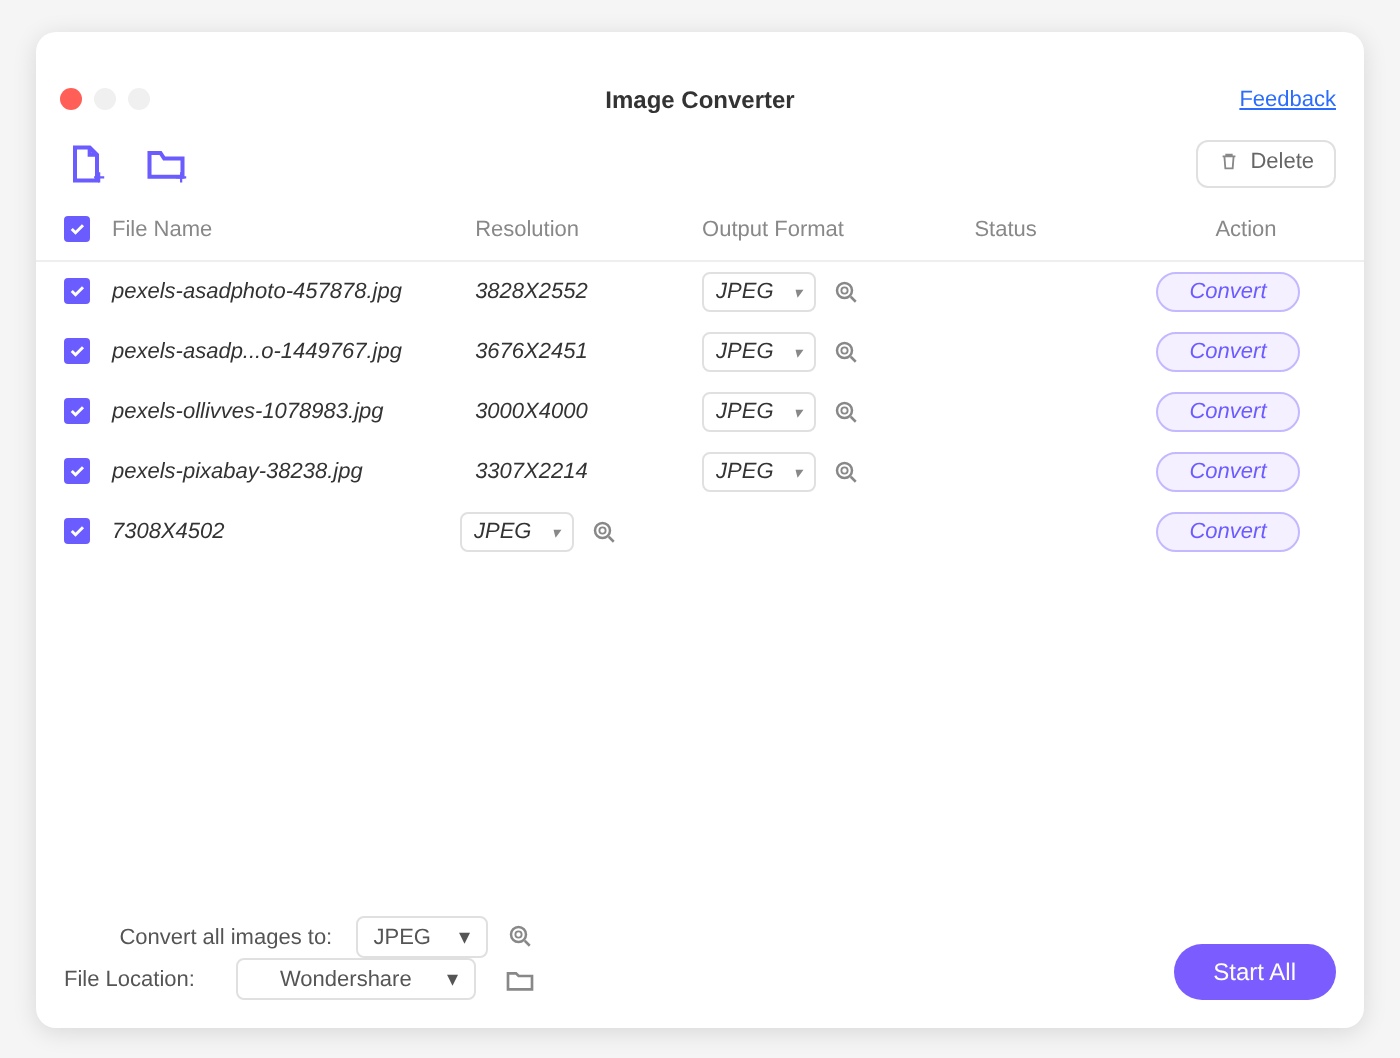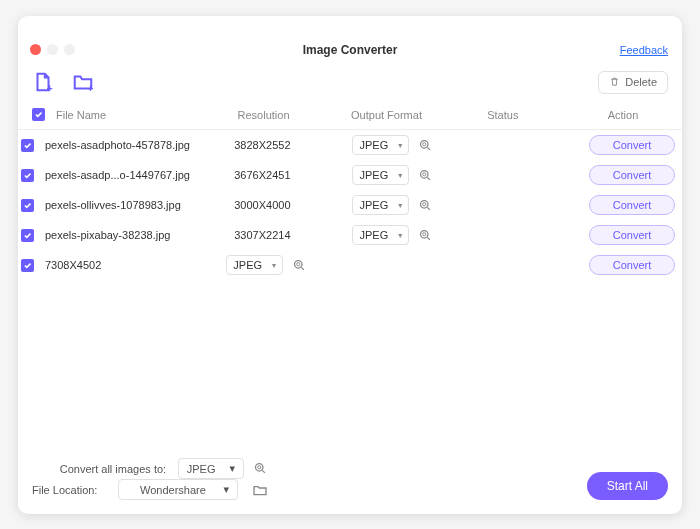--- a/index.html
+++ b/index.html
@@ -18,30 +18,30 @@
 .tb-icon { width: 22px; height: 22px; display: flex; align-items: center; justify-content: center; cursor: pointer; }
 .delete-btn { display: flex; gap: 5px; font-size: 11px; color: #666; border: 1px solid #e0e0e0; border-radius: 6px; padding: 4px 10px; cursor: pointer; background: #fff; }
 .header-row { display: flex; align-items: center; padding: 8px 14px; font-size: 11px; color: #888; border-bottom: 1px solid #eee; }
 .col-check { width: 24px; }
 .col-name { flex: 1.6; }
 .col-res { flex: 1; text-align: left; }
 .col-fmt { flex: 1.2; text-align: left; }
 .col-status { flex: 0.8; text-align: left; }
 .col-action { width: 90px; text-align: center; }
 .rows { flex: 1; overflow-y: auto; }
-.row { display: flex; align-items: center; padding: 6px 3px; font-size: 11px; color: #333; height: 30px; }
+.row { display: flex; align-items: center; padding: 6px 14px; font-size: 11px; color: #333; height: 30px; font-style: italic; }
 .chk { width: 13px; height: 13px; border-radius: 2px; background: #6b5cff; display: inline-flex; align-items: center; justify-content: center; cursor: pointer; }
 .chk svg { width: 9px; height: 9px; }
 .fname { color: #333; }
 .res { color: #333; }
 .fmt-cell { display: flex; align-items: center; gap: 8px; }
 .select { border: 1px solid #e0e0e0; border-radius: 4px; padding: 3px 6px; font-size: 11px; color: #333; display: flex; align-items: center; gap: 10px; cursor: pointer; background: #fff; min-width: 54px; justify-content: space-between; }
 .select .caret { font-size: 8px; color: #888; }
 .gear-search { width: 16px; height: 16px; cursor: pointer; display: flex; align-items: center; justify-content: center; }
-.convert-btn { border: 1px solid #c4b8ff; background: #f4f0ff; color: #6b5cff; font-size: 11px; border-radius: 12px; padding: 3px 0; width: 86px; text-align: center; cursor: pointer; }
+.convert-btn { border: 1px solid #c4b8ff; background: #f4f0ff; color: #6b5cff; font-size: 11px; border-radius: 12px; padding: 3px 0; width: 72px; text-align: center; cursor: pointer; }
 .footer { padding: 10px 14px 14px; display: flex; justify-content: space-between; align-items: flex-end; border-top: 1px solid transparent; }
 .footer-left { display: flex; flex-direction: column; gap: 0; font-size: 11px; color: #555; align-items: flex-end; }
 .footer-line { display: flex; align-items: center; gap: 8px; }
 .footer-label { min-width: 110px; color: #555; font-size: 11px; }
 .footer-select { border: 1px solid #e0e0e0; border-radius: 4px; padding: 3px 8px; font-size: 11px; display: flex; align-items: center; justify-content: space-between; gap: 14px; cursor: pointer; background: #fff; }
 .footer-select.fmt { min-width: 62px; }
 .footer-select.loc { min-width: 120px; padding-left: 21px; }
 .folder-icon { width: 16px; height: 16px; cursor: pointer; margin-left: 6px; }
 .start-all { background: #7a5cff; color: #fff; font-size: 12px; font-weight: 500; border: none; border-radius: 16px; padding: 7px 20px; cursor: pointer; }
 </style>

